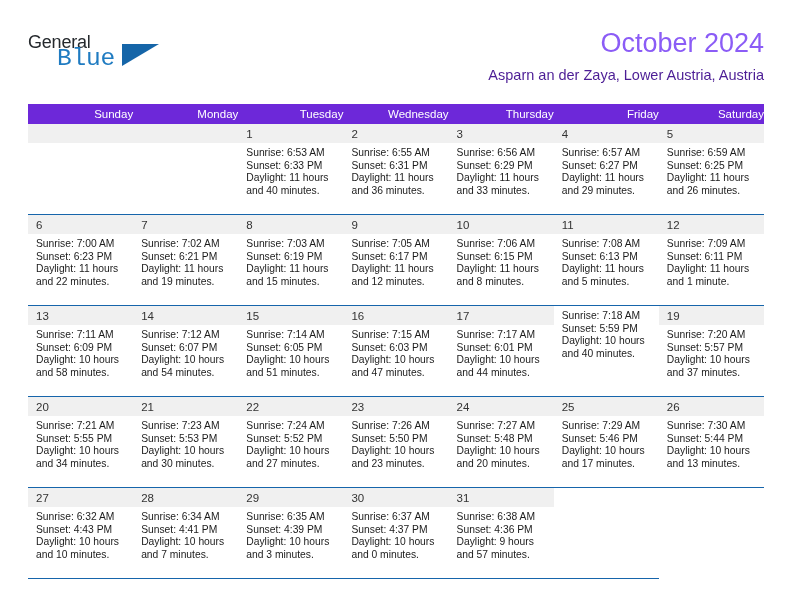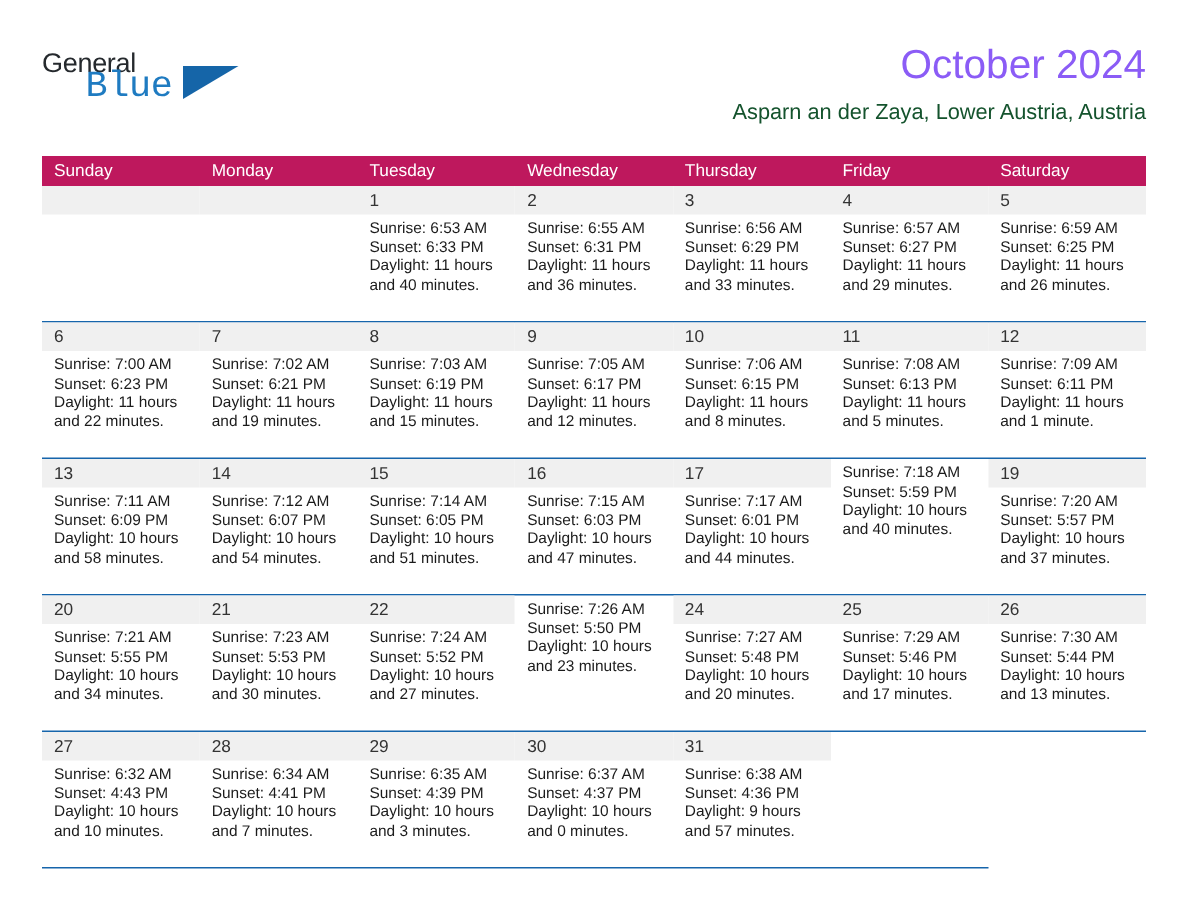--- a/index.html
+++ b/index.html
@@ -73,39 +73,40 @@
   .cal-title {
     font-size: 27px;
     color: #8b5cf6;
     line-height: 34px;
     white-space: nowrap;
     font-family: "Liberation Sans", sans-serif;
   }
   .cal-subtitle {
     margin-top: 6px;
     font-size: 14.5px;
-    color: #14532d;
+    color: #4c1d95;
     line-height: 18px;
     white-space: nowrap;
     font-family: "Liberation Sans", sans-serif;
     margin-left: 48px;
   }
 
   
   .calendar {
     position: absolute;
     left: 28px;
     top: 104px;
     width: 736px;
   }
   .weekday-row {
     display: flex;
     width: 100%;
-    background: #be185d;
+    background: #6d28d9;
     height: 20px;
+    text-align: right;
   }
   .weekday {
     flex: 1 1 0;
     color: #ffffff;
     font-size: 11.5px;
     line-height: 20px;
     padding-left: 8px;
     box-sizing: border-box;
     white-space: nowrap;
     font-family: "Liberation Sans", sans-serif;
@@ -406,20 +407,21 @@
             <div class="day-cell">
               <div class="daynum-band"><span class="daynum">22</span></div>
               <div class="day-info">
                 <div>Sunrise: 7:24 AM</div>
                 <div>Sunset: 5:52 PM</div>
                 <div>Daylight: 10 hours</div>
                 <div>and 27 minutes.</div>
               </div>
             </div>
             <div class="day-cell">
+              <div class="daynum-band"><span class="daynum">23</span></div>
               <div class="day-info">
                 <div>Sunrise: 7:26 AM</div>
                 <div>Sunset: 5:50 PM</div>
                 <div>Daylight: 10 hours</div>
                 <div>and 23 minutes.</div>
               </div>
             </div>
             <div class="day-cell">
               <div class="daynum-band"><span class="daynum">24</span></div>
               <div class="day-info">

